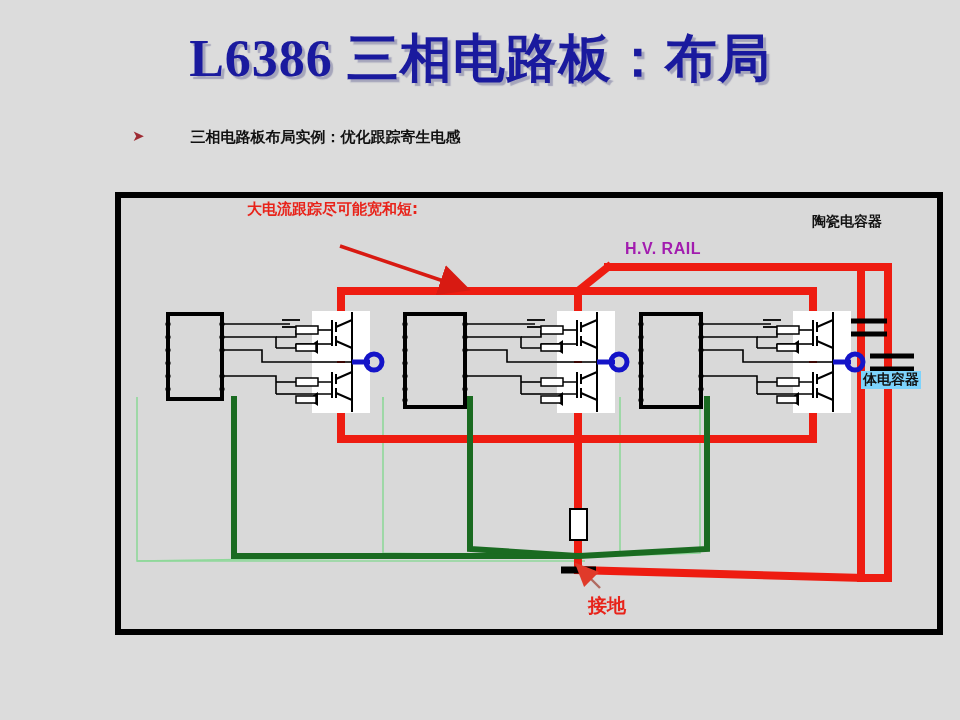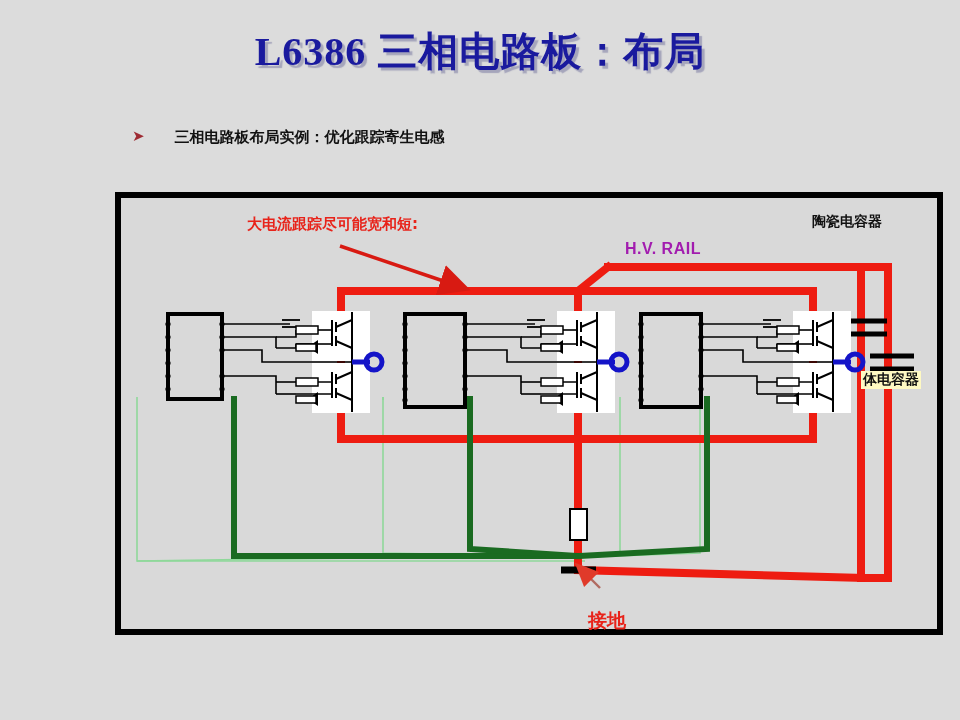--- a/index.html
+++ b/index.html
@@ -9,57 +9,57 @@
     font-family:"Liberation Sans", sans-serif;
     overflow:hidden;
     position:relative;
   }
   #slide{position:absolute;inset:0;width:960px;height:720px;}
   .title{
     position:absolute;top:24px;left:0;width:960px;
     text-align:center;
     font-family:"Liberation Serif", serif;
     font-weight:bold;
-    font-size:40px;
+    font-size:52px;
     color:#1a1a9e;
     letter-spacing:1px;
     text-shadow:3px 3px 1px rgba(120,120,160,.55);
     white-space:nowrap;
   }
   .bullet-row{
     position:absolute;top:128px;left:132px;
     display:flex;align-items:center;gap:14px;
   }
   .bullet-marker{
     color:#9e2b33;font-size:15px;line-height:1;
     font-family:"DejaVu Sans", sans-serif;
     transform:translateY(-1px);
   }
   .bullet-text{
     font-family:"DejaVu Sans", sans-serif;
     font-weight:bold;font-size:15px;color:#111;
     white-space:nowrap;
-    margin-left:16px;
+    margin-left:32px;
   }
   .frame{
     position:absolute;left:115px;top:192px;
     width:828px;height:443px;
     border:6px solid #000;
     background:#d9d9d9;
     box-sizing:border-box;
   }
   svg.diagram{position:absolute;left:0;top:0;width:960px;height:720px;overflow:visible;}
   .lbl{
     position:absolute;white-space:nowrap;
     font-family:"DejaVu Sans", sans-serif;font-weight:bold;
   }
-  .lbl-red{color:#e8231a;margin-top:15px;}
+  .lbl-red{color:#e8231a;}
   .lbl-black{color:#111;}
   .lbl-hv{color:#a21caf;font-family:"Liberation Sans", sans-serif;font-size:16px;font-weight:bold;letter-spacing:.5px;}
-  .lbl-bulk{background:#fef9c3;padding:0 2px;}
+  .lbl-bulk{background:#7dd3fc;padding:0 2px;}
 </style>
 </head>
 <body>
 
 <div id="slide">
 
   <div class="title">L6386 三相电路板：布局</div>
 
   <div class="bullet-row">
     <span class="bullet-marker">➤</span>

